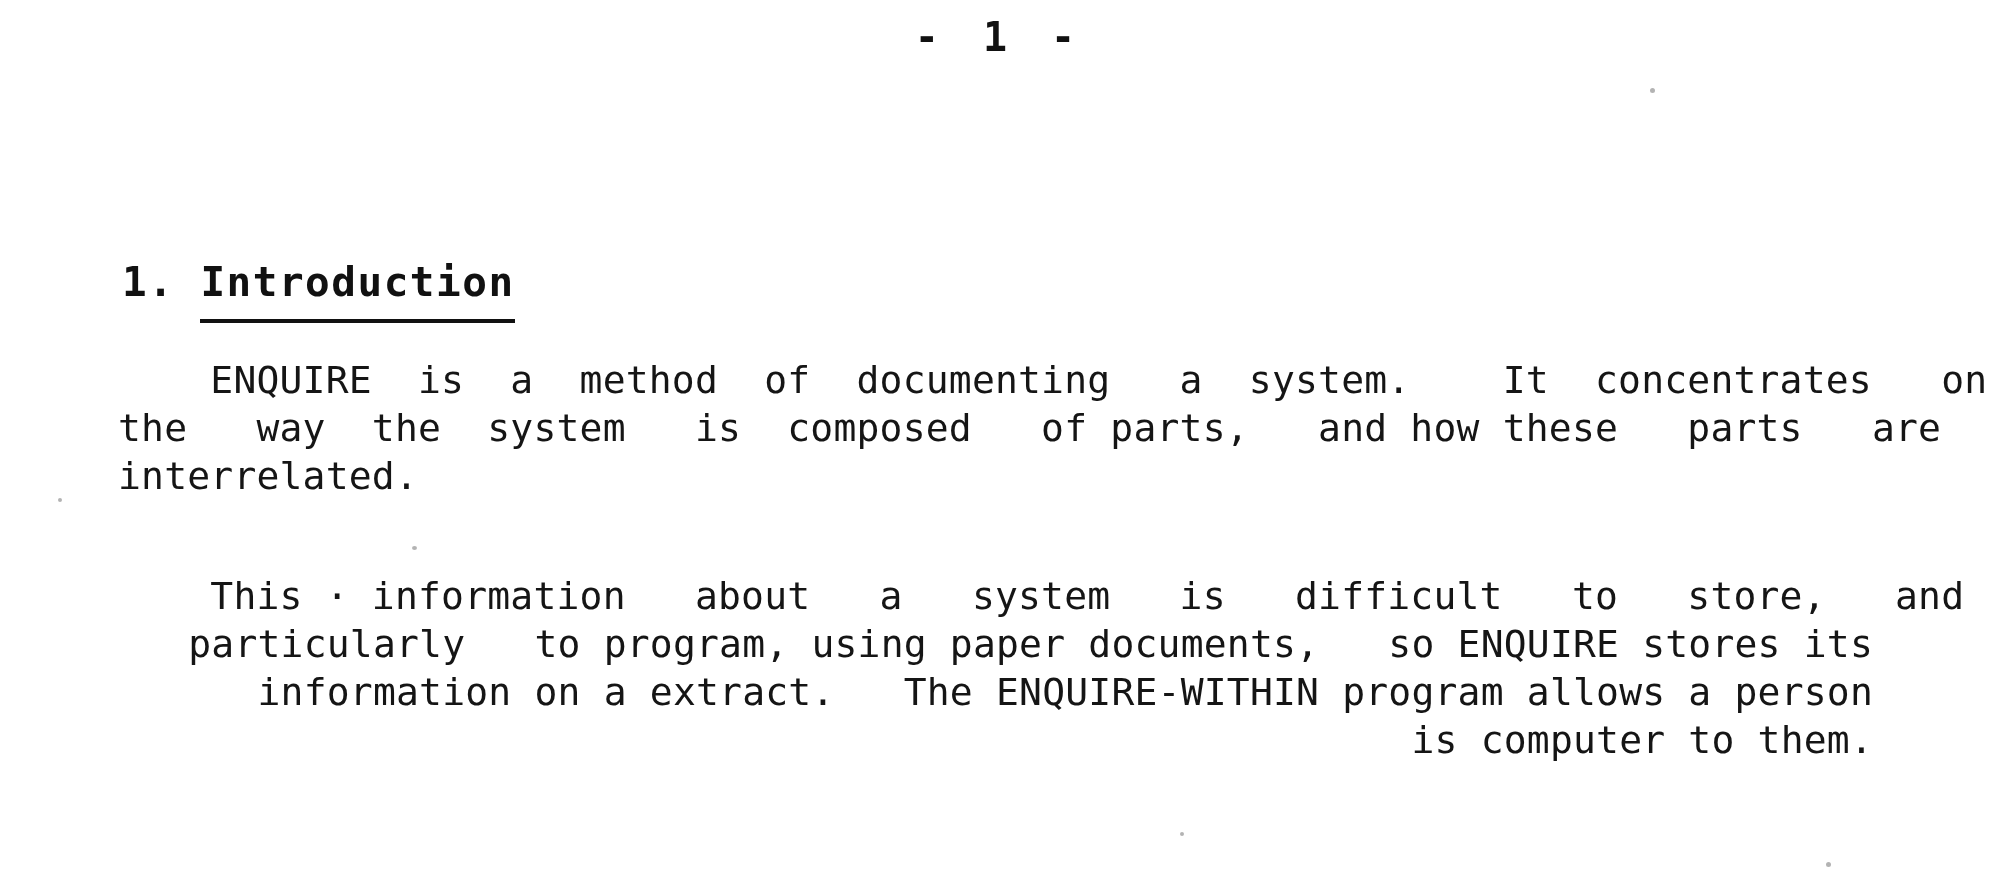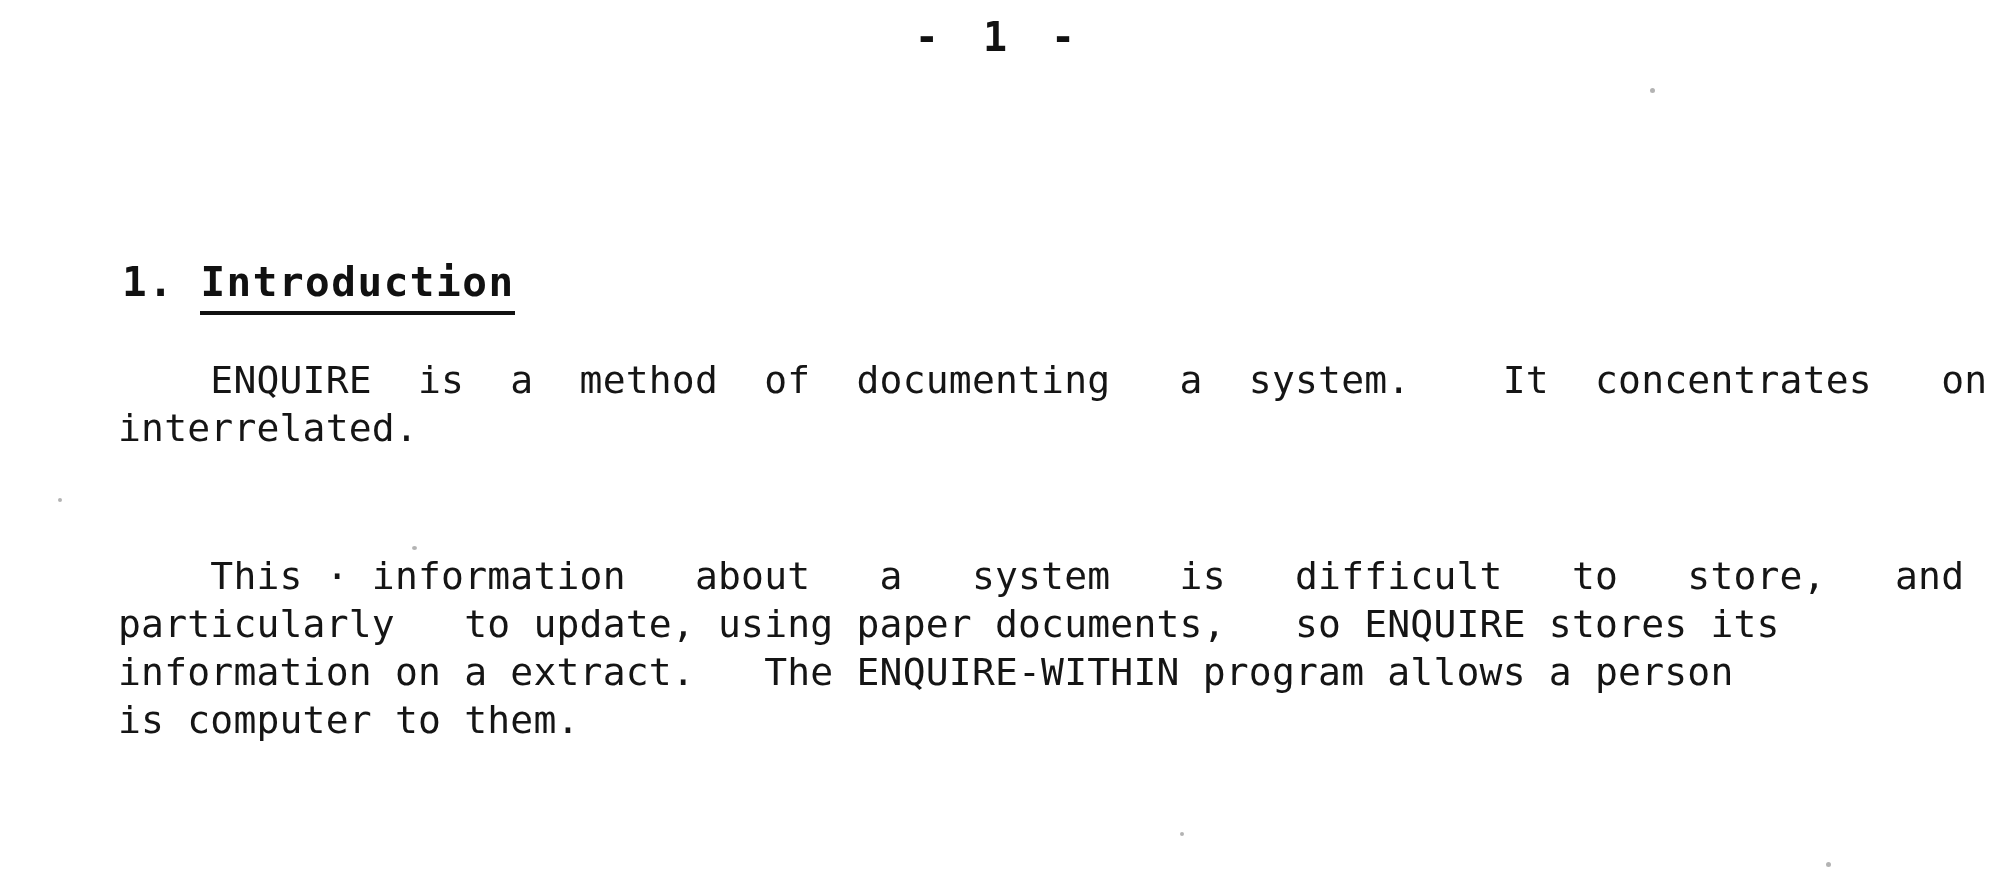--- a/index.html
+++ b/index.html
@@ -47,36 +47,36 @@
     white-space: nowrap;
     color: #111;
   }
   .section-number {
     display: inline-block;
     margin-right: 26px;
   }
   .section-title {
     display: inline-block;
     border-bottom: 4px solid #111;
-    padding-bottom: 5px;
+    padding-bottom: 13px;
   }
 
   
   .body-text {
     position: absolute;
     left: 118px;
     width: 1755px;
     font-size: 38px;
     line-height: 48px;
     letter-spacing: 0.2px;
     color: #151515;
     font-weight: 500;
   }
   #para-1 { top: 356px; }
-  #para-2 { top: 552px; }
+  #para-2 { top: 572px; text-align: right; }
 
   .para-line {
     white-space: pre;
     display: block;
     height: 48px;
   }
 
   
   .speck {
     position: absolute;
@@ -91,26 +91,27 @@
 <div class="page">
 
   <div class="page-header">-  1  -</div>
 
   <div class="section-heading">
     <span class="section-number">1.</span><span class="section-title">Introduction</span>
   </div>
 
   <div class="body-text" id="para-1">
     <span class="para-line">    ENQUIRE  is  a  method  of  documenting   a  system.    It  concentrates   on</span>
+    <span class="para-line">the   way  the  system   is  composed   of parts,   and how these   parts   are</span>
     <span class="para-line">interrelated.</span>
   </div>
 
   <div class="body-text" id="para-2">
     <span class="para-line">    This · information   about   a   system   is   difficult   to   store,   and</span>
-    <span class="para-line">particularly   to update, using paper documents,   so ENQUIRE stores its</span>
+    <span class="para-line">particularly   to program, using paper documents,   so ENQUIRE stores its</span>
     <span class="para-line">information on a extract.   The ENQUIRE-WITHIN program allows a person</span>
     <span class="para-line">is computer to them.</span>
   </div>
 
   <div class="speck" style="left:1650px; top:88px; width:5px; height:5px;"></div>
   <div class="speck" style="left:58px; top:498px; width:4px; height:4px;"></div>
   <div class="speck" style="left:412px; top:546px; width:5px; height:4px;"></div>
   <div class="speck" style="left:1826px; top:862px; width:5px; height:5px;"></div>
   <div class="speck" style="left:1180px; top:832px; width:4px; height:4px;"></div>
 

